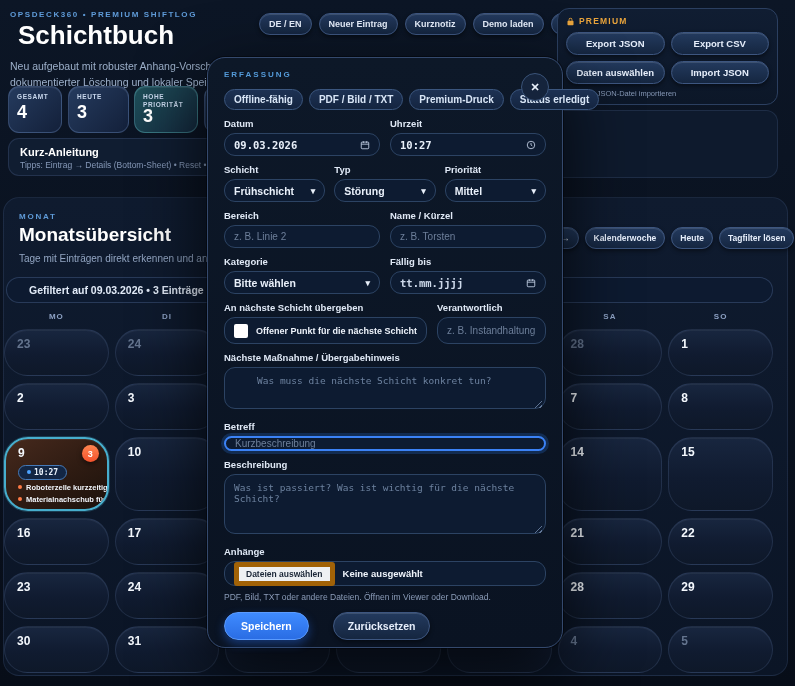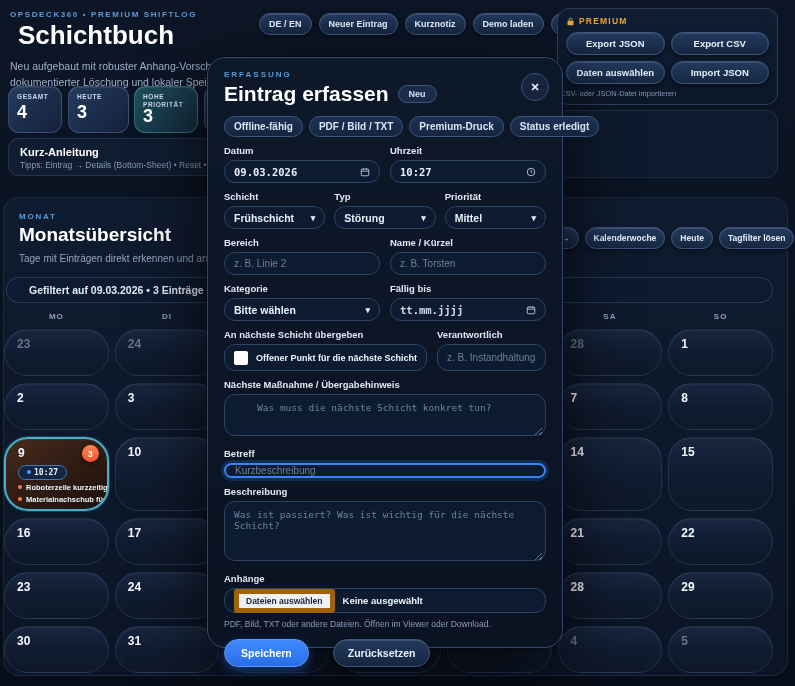--- a/index.html
+++ b/index.html
@@ -366,24 +366,20 @@
       <div class="day-cell muted">
         <div class="day-num">4</div>
       </div>
       <div class="day-cell muted">
         <div class="day-num">5</div>
       </div>
     </div>
 
   <div class="modal">
     <div class="m-eyebrow">ERFASSUNG</div>
-    <div class="m-title-row">
-      <span class="m-title">Eintrag erfassen</span>
-      <span class="m-badge">Neu</span>
-    </div>
     <div class="m-close">
         <span>✕</span>
       </div>
 
     <div class="chips">
       <span class="chip">Offline-fähig</span>
       <span class="chip">PDF / Bild / TXT</span>
       <span class="chip">Premium-Druck</span>
       <span class="chip">Status erledigt</span>
     </div>

